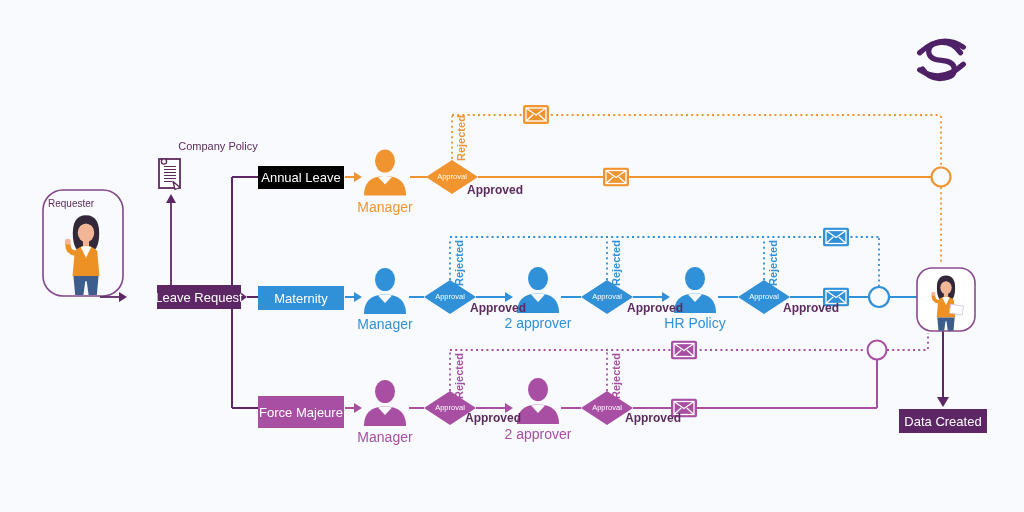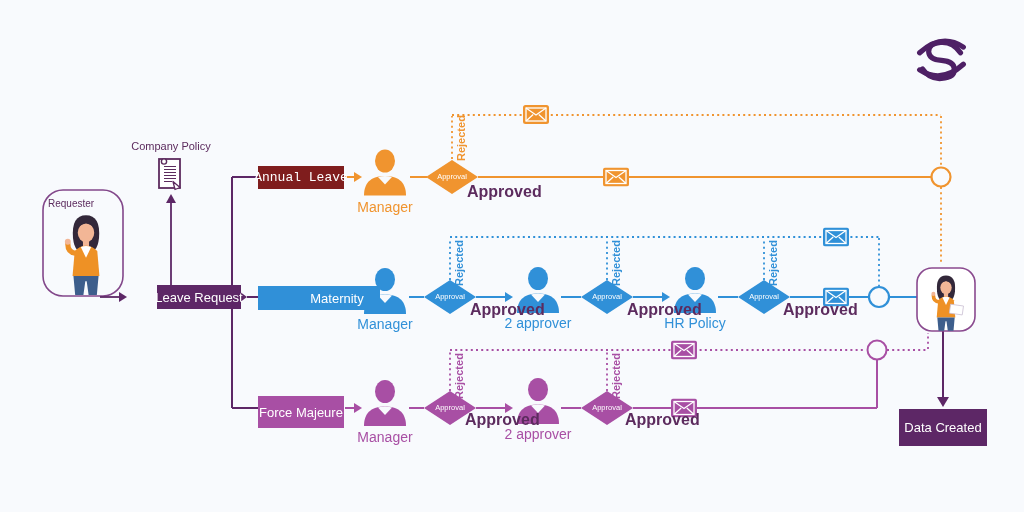--- a/index.html
+++ b/index.html
@@ -3,32 +3,32 @@
 <meta charset="utf-8">
 <style>
   html,body{margin:0;padding:0;background:#eef1f6;}
   #canvas{position:relative;width:1024px;height:512px;background:#F8FAFD;overflow:hidden;
           font-family:"Liberation Sans",sans-serif;}
   svg.layer{position:absolute;left:0;top:0;}
   .lbl{position:absolute;color:#5C2B5E;}
   .tagbox{position:absolute;display:flex;align-items:center;justify-content:center;
           color:#fff;font-size:13px;white-space:nowrap;}
   .bg-purple{background:#5D2766;}
-  .bg-orange{background:#7f1d1d;font-family:Liberation Mono, monospace;}
-  .bg-blue{background:#3090D8;padding-left:36px;}
+  .bg-orange{background:#000000;}
+  .bg-blue{background:#3090D8;}
   .bg-magenta{background:#A84FA4;}
   .role{position:absolute;font-size:14px;text-align:center;white-space:nowrap;}
   .c-orange{color:#F0942F;}
   .c-blue{color:#3090D8;}
   .c-magenta{color:#A84FA4;}
-  .approved{position:absolute;font-weight:bold;font-size:16px;color:#5C2B5E;white-space:nowrap;}
+  .approved{position:absolute;font-weight:bold;font-size:12px;color:#5C2B5E;white-space:nowrap;}
   .rejected{position:absolute;font-size:11px;font-weight:bold;writing-mode:vertical-rl;
             transform:rotate(180deg);height:48px;line-height:13px;white-space:nowrap;}
   .gate{position:absolute;color:#fff;font-size:7.5px;transform:translate(-50%,-54%);white-space:nowrap;}
-  .center{text-align:center;}
+  .center{text-align:center;margin-left:47px;}
 </style>
 </head>
 <body>
 
 <div id="canvas">
 
   <svg class="layer" width="1024" height="512" viewBox="0 0 1024 512">
     <defs>
       <symbol id="icon-person" viewBox="0 0 46 46">
         <ellipse cx="23" cy="11.5" rx="10" ry="11.5" fill="currentColor"></ellipse>
@@ -193,14 +193,14 @@
   <div class="approved" style="left:465px;top:411px;">Approved</div>
   <div class="approved" style="left:625px;top:411px;">Approved</div>
 
   <div class="rejected c-orange" style="left:455px;top:113px;">Rejected</div>
   <div class="rejected c-blue" style="left:453px;top:238px;">Rejected</div>
   <div class="rejected c-blue" style="left:610px;top:238px;">Rejected</div>
   <div class="rejected c-blue" style="left:767px;top:238px;">Rejected</div>
   <div class="rejected c-magenta" style="left:453px;top:351px;">Rejected</div>
   <div class="rejected c-magenta" style="left:610px;top:351px;">Rejected</div>
 
-  <div class="tagbox bg-purple" style="left:899px;top:409px;width:88px;height:37px;">Data Created</div>
+  <div class="tagbox bg-purple" style="left:899px;top:409px;width:88px;height:24px;">Data Created</div>
 </div>
 
 </body></html>

